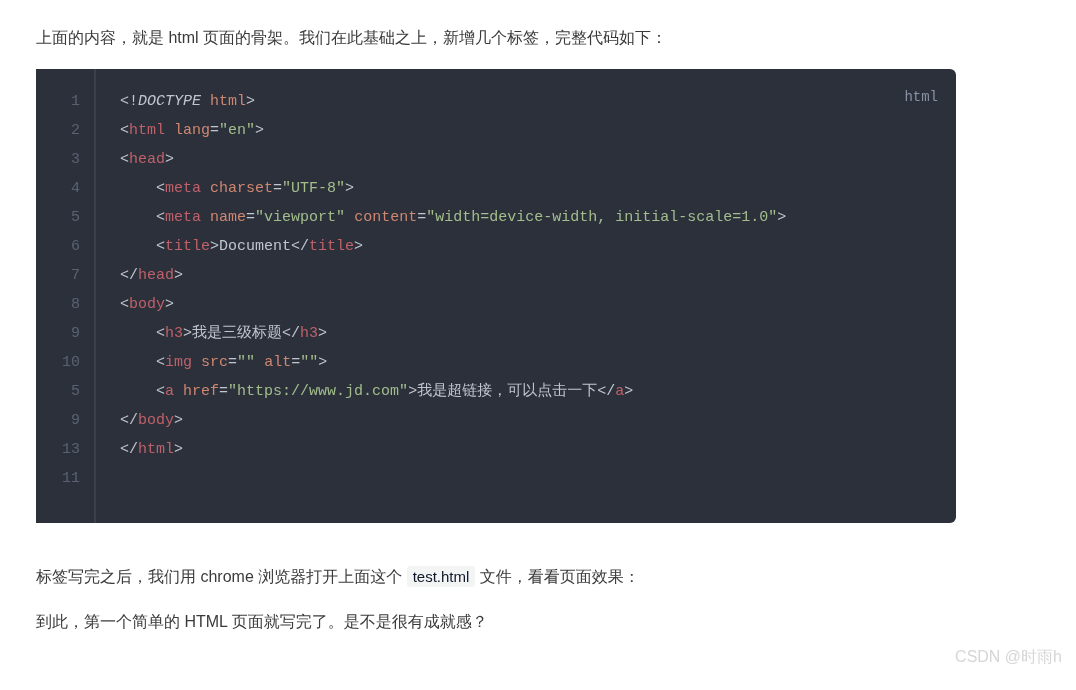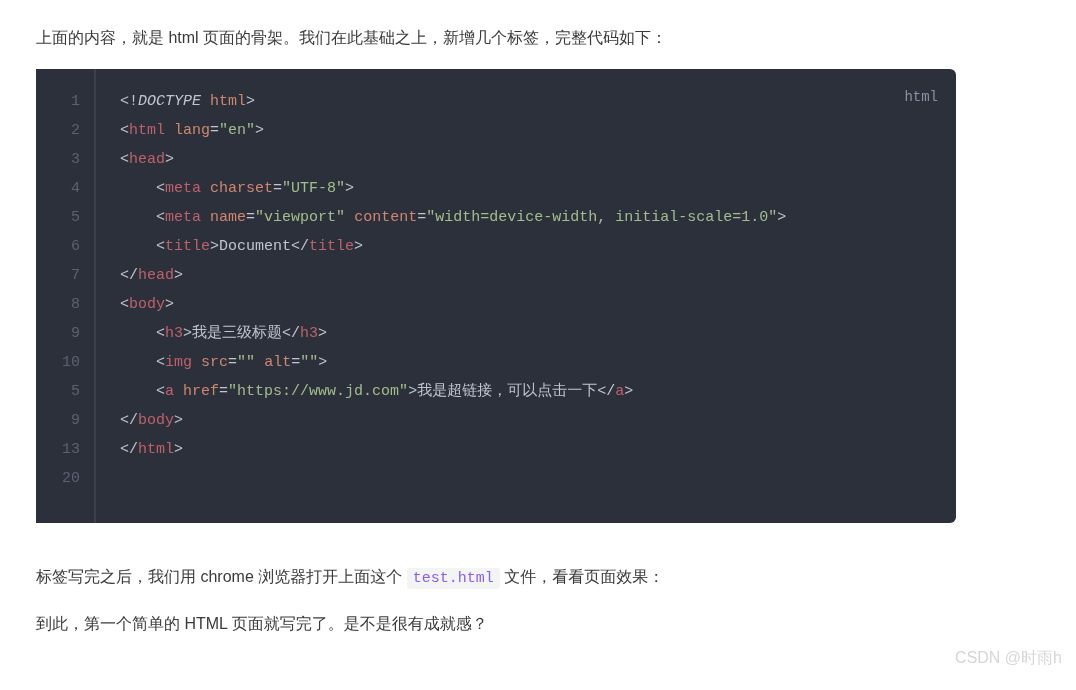--- a/index.html
+++ b/index.html
@@ -15,26 +15,26 @@
     box-sizing: border-box;
     padding: 24px 36px 20px 36px;
   }
   .para {
     line-height: 1.7;
     margin: 0 0 18px 0;
     color: #3a3a3a;
     font-size: 16px;
   }
   .inline-code {
-    font-family: Liberation Mono, monospace;
+    font-family: Liberation Sans, sans-serif;
     background: #f3f4f4;
     padding: 2px 6px;
     border-radius: 3px;
     font-size: 15px;
-    color: #8b5cf6;
+    color: #0f172a;
   }
   .code-block {
     background: #2b303b;
     border-radius: 6px;
     margin: 18px 0 40px 0;
     position: relative;
     display: flex;
     font-family: Consolas, Monaco, "Courier New", monospace;
     font-size: 15px;
     line-height: 29px;
@@ -97,21 +97,21 @@
       <div>4</div>
       <div>5</div>
       <div>6</div>
       <div>7</div>
       <div>8</div>
       <div>9</div>
       <div>10</div>
       <div>5</div>
       <div>9</div>
       <div>13</div>
-      <div>20</div>
+      <div>11</div>
     </div>
     <div class="code"><div><span class="pun">&lt;!</span><span class="doc">DOCTYPE</span><span class="attr"> html</span><span class="pun">&gt;</span></div><div><span class="pun">&lt;</span><span class="tag">html</span><span> </span><span class="attr">lang</span><span class="pun">=</span><span class="str">"en"</span><span class="pun">&gt;</span></div><div><span class="pun">&lt;</span><span class="tag">head</span><span class="pun">&gt;</span></div><div><span>    </span><span class="pun">&lt;</span><span class="tag">meta</span><span> </span><span class="attr">charset</span><span class="pun">=</span><span class="str">"UTF-8"</span><span class="pun">&gt;</span></div><div><span>    </span><span class="pun">&lt;</span><span class="tag">meta</span><span> </span><span class="attr">name</span><span class="pun">=</span><span class="str">"viewport"</span><span> </span><span class="attr">content</span><span class="pun">=</span><span class="str">"width=device-width, initial-scale=1.0"</span><span class="pun">&gt;</span></div><div><span>    </span><span class="pun">&lt;</span><span class="tag">title</span><span class="pun">&gt;</span><span class="txt">Document</span><span class="pun">&lt;/</span><span class="tag">title</span><span class="pun">&gt;</span></div><div><span class="pun">&lt;/</span><span class="tag">head</span><span class="pun">&gt;</span></div><div><span class="pun">&lt;</span><span class="tag">body</span><span class="pun">&gt;</span></div><div><span>    </span><span class="pun">&lt;</span><span class="tag">h3</span><span class="pun">&gt;</span><span class="txt">我是三级标题</span><span class="pun">&lt;/</span><span class="tag">h3</span><span class="pun">&gt;</span></div><div><span>    </span><span class="pun">&lt;</span><span class="tag">img</span><span> </span><span class="attr">src</span><span class="pun">=</span><span class="str">""</span><span> </span><span class="attr">alt</span><span class="pun">=</span><span class="str">""</span><span class="pun">&gt;</span></div><div><span>    </span><span class="pun">&lt;</span><span class="tag">a</span><span> </span><span class="attr">href</span><span class="pun">=</span><span class="str">"https://www.jd.com"</span><span class="pun">&gt;</span><span class="txt">我是超链接，可以点击一下</span><span class="pun">&lt;/</span><span class="tag">a</span><span class="pun">&gt;</span></div><div><span class="pun">&lt;/</span><span class="tag">body</span><span class="pun">&gt;</span></div><div><span class="pun">&lt;/</span><span class="tag">html</span><span class="pun">&gt;</span></div><div><span> </span></div></div>
   </div>
 
   <p class="para">
     <span>标签写完之后，我们用 chrome 浏览器打开上面这个 </span><code class="inline-code">test.html</code><span> 文件，看看页面效果：</span>
   </p>
 
   <p class="para">到此，第一个简单的 HTML 页面就写完了。是不是很有成就感？</p>
 

